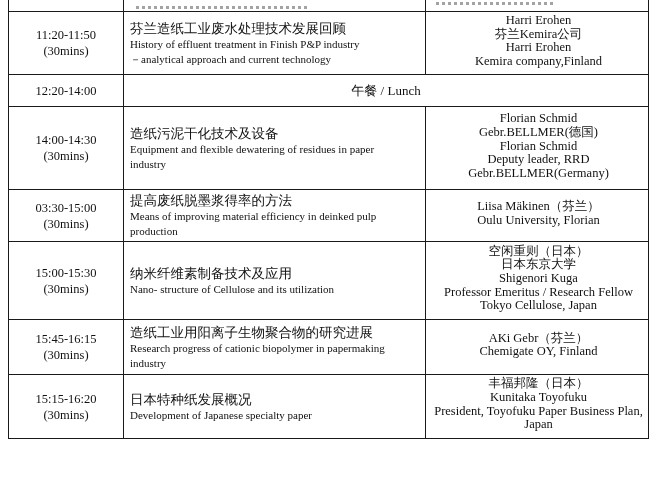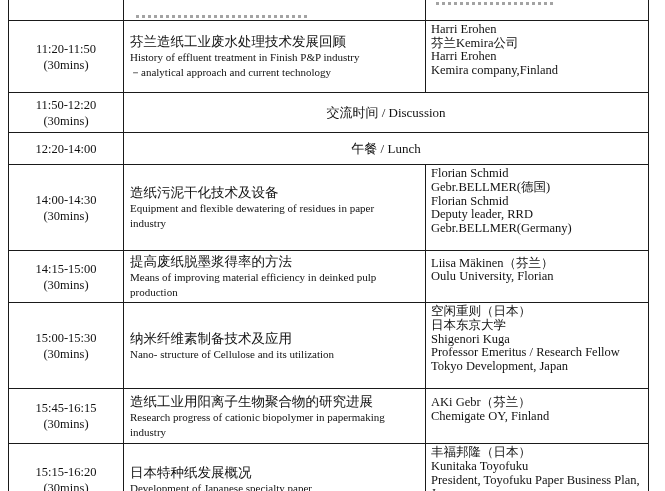--- a/index.html
+++ b/index.html
@@ -15,21 +15,21 @@
   col.c-topic   { width:302px; }
   col.c-speaker { width:223px; }
 
   .time-cell { text-align:center;font-family:Liberation Serif, serif; }
   .time-range, .duration { font-size:12.5px; line-height:16px; white-space:nowrap; }
 
   .topic-cell { padding:2px 20px 2px 6px; }
   .topic-line-cn { font-size:13.5px; line-height:17px; white-space:nowrap; }
   .topic-line-en { font-size:11px; line-height:15px; white-space:nowrap; }
 
-  .speaker-cell { padding:2px 2px 15px 5px; }
+  .speaker-cell { padding:2px 2px 6px 5px;text-align:center; }
   .speaker-line { font-size:12.5px; line-height:13.6px; white-space:nowrap; }
 
   .break-cell { text-align:center; font-size:13px; }
 
   
   tr.row-clipped-top td    { border-top:none; vertical-align:bottom; }
   .sliver { height:3px; opacity:.45;
             background:repeating-linear-gradient(90deg,#333 0 3px,transparent 3px 6px); }
   tr.row-clipped-top .topic-cell .sliver   { margin:0 96px 0 6px; }
   tr.row-clipped-top .speaker-cell .sliver { margin:0 90px 0 5px; }
@@ -64,27 +64,20 @@
             <div class="topic-line-en">History of effluent treatment in Finish P&amp;P industry</div>
             <div class="topic-line-en">－analytical approach and current technology</div>
           </td>
           <td class="speaker-cell">
             <div class="speaker-line">Harri Erohen</div>
             <div class="speaker-line">芬兰Kemira公司</div>
             <div class="speaker-line">Harri Erohen</div>
             <div class="speaker-line">Kemira company,Finland</div>
           </td>
         </tr>
-        <tr class="row-break" style="height: 40px;">
-          <td class="time-cell">
-            <div class="time-range">11:50-12:20</div>
-            <div class="duration">(30mins)</div>
-          </td>
-          <td class="break-cell" colspan="2">交流时间 / Discussion</td>
-        </tr>
         <tr class="row-break" style="height: 32px;">
           <td class="time-cell">
             <div class="time-range">12:20-14:00</div>
           </td>
           <td class="break-cell" colspan="2">午餐 / Lunch</td>
         </tr>
         <tr class="row-session" style="height: 83px;">
           <td class="time-cell">
             <div class="time-range">14:00-14:30</div>
             <div class="duration">(30mins)</div>
@@ -97,21 +90,21 @@
           <td class="speaker-cell">
             <div class="speaker-line">Florian Schmid</div>
             <div class="speaker-line">Gebr.BELLMER(德国)</div>
             <div class="speaker-line">Florian Schmid</div>
             <div class="speaker-line">Deputy leader, RRD</div>
             <div class="speaker-line">Gebr.BELLMER(Germany)</div>
           </td>
         </tr>
         <tr class="row-session" style="height: 48px;">
           <td class="time-cell">
-            <div class="time-range">14:15-15:00</div>
+            <div class="time-range">03:30-15:00</div>
             <div class="duration">(30mins)</div>
           </td>
           <td class="topic-cell">
             <div class="topic-line-cn">提高废纸脱墨浆得率的方法</div>
             <div class="topic-line-en">Means of improving material efficiency in deinked pulp</div>
             <div class="topic-line-en">production</div>
           </td>
           <td class="speaker-cell">
             <div class="speaker-line">Liisa Mäkinen（芬兰）</div>
             <div class="speaker-line">Oulu University, Florian</div>
@@ -124,21 +117,21 @@
           </td>
           <td class="topic-cell">
             <div class="topic-line-cn">纳米纤维素制备技术及应用</div>
             <div class="topic-line-en">Nano- structure of Cellulose and its utilization</div>
           </td>
           <td class="speaker-cell">
             <div class="speaker-line">空闲重则（日本）</div>
             <div class="speaker-line">日本东京大学</div>
             <div class="speaker-line">Shigenori Kuga</div>
             <div class="speaker-line">Professor Emeritus / Research Fellow</div>
-            <div class="speaker-line">Tokyo Development, Japan</div>
+            <div class="speaker-line">Tokyo Cellulose, Japan</div>
           </td>
         </tr>
         <tr class="row-session" style="height: 55px;">
           <td class="time-cell">
             <div class="time-range">15:45-16:15</div>
             <div class="duration">(30mins)</div>
           </td>
           <td class="topic-cell">
             <div class="topic-line-cn">造纸工业用阳离子生物聚合物的研究进展</div>
             <div class="topic-line-en">Research progress of cationic biopolymer in papermaking</div>

